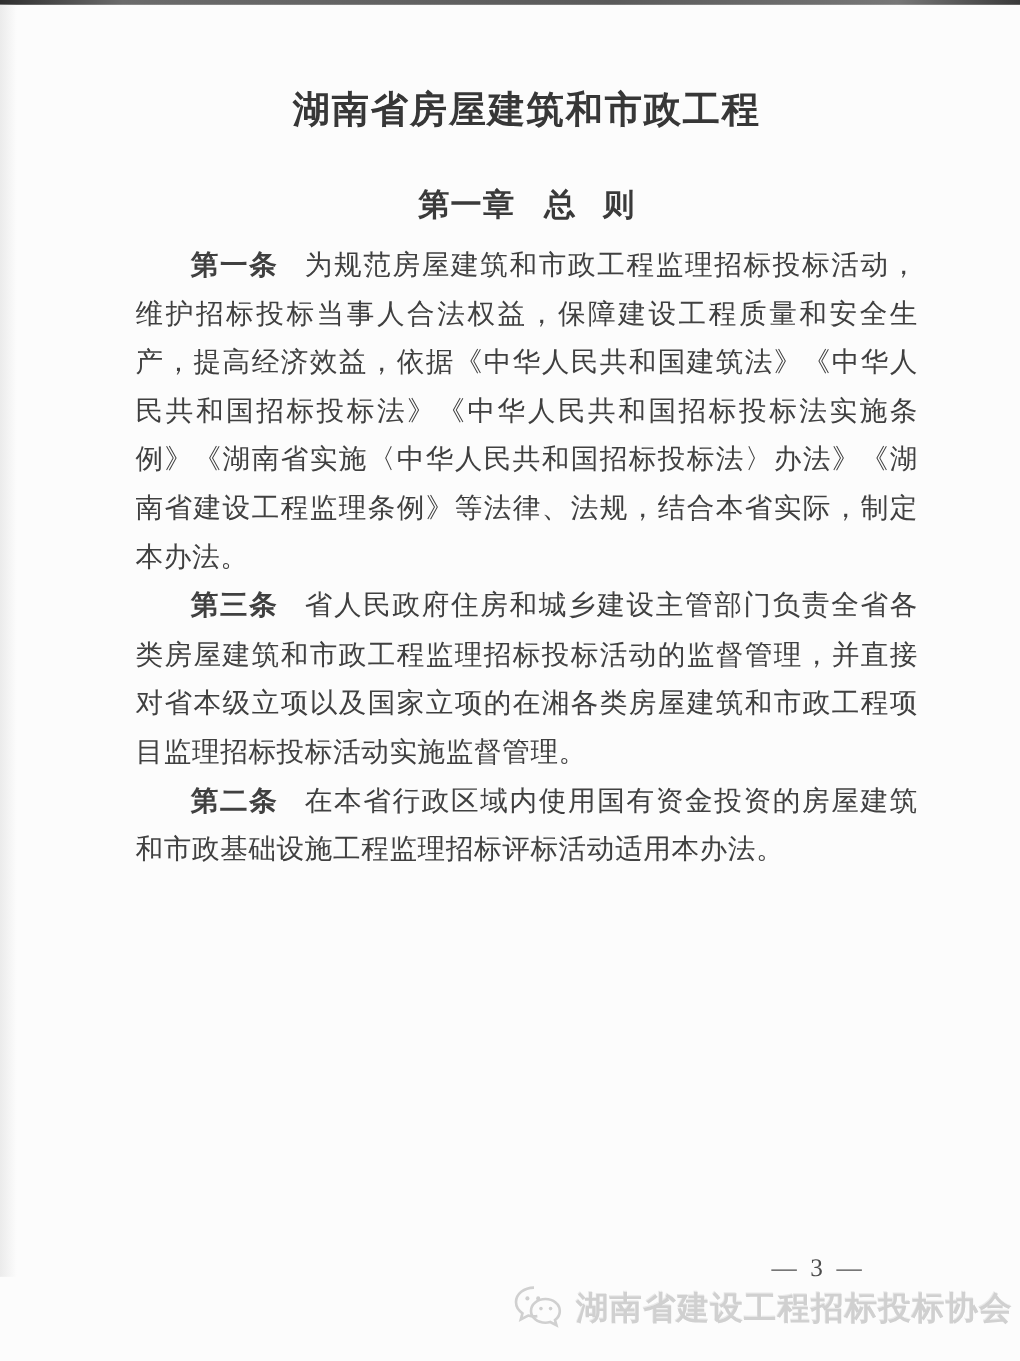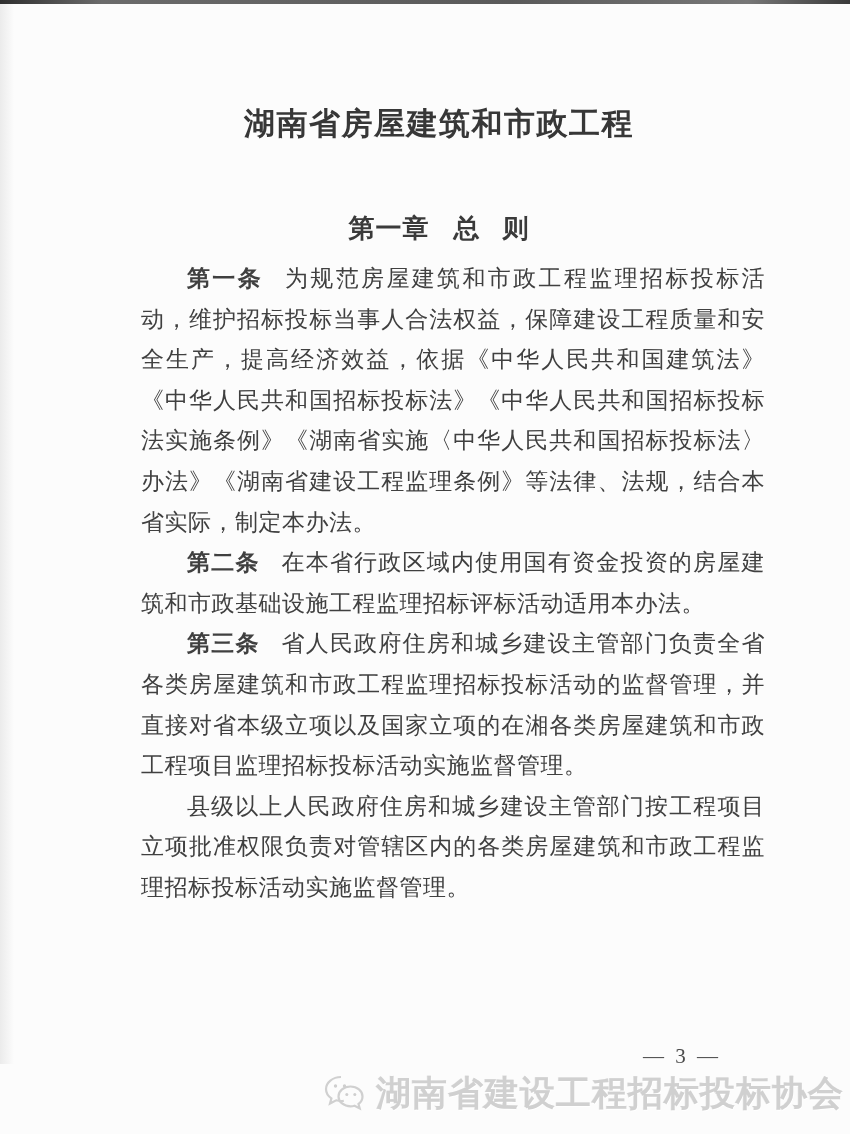--- a/index.html
+++ b/index.html
@@ -28,46 +28,45 @@
     background: linear-gradient(to right, #ebebeb, rgba(255,255,255,0));
   }
   .page-content {
     position: absolute;
     left: 113px;
     top: 0;
     width: 652px;
     color: #3d3d3d;
   }
   .doc-title {
-    margin-top: 100px;
+    margin-top: 68px;
     text-align: center;
     font-weight: bold;
     font-size: 31px;
     line-height: 47px;
     letter-spacing: 1.5px;
     color: #373737;
   }
   .chapter-heading {
-    margin-top: 64px;
+    margin-top: 38px;
     text-align: center;
     font-size: 26px;
     font-weight: bold;
     color: #3a3a3a;
     letter-spacing: 1px;
   }
   .chapter-word-1 { margin-left: 24px; }
   .chapter-word-2 { margin-left: 22px; }
   .doc-body {
     margin-top: 13px;
     font-size: 23px;
     line-height: 40.6px;
     text-align: justify;
     letter-spacing: 0.5px;
     color: #404040;
-    margin-left: 28px;
   }
   p.article {
     margin: 0;
     text-indent: 2em;
   }
   .article-label {
     font-weight: bold;
   }
   .article-label:not(:empty) {
     padding-right: 0.95em;
@@ -82,21 +81,21 @@
     white-space: nowrap;
   }
   .footer-watermark {
     position: absolute;
     top: 1070px;
     right: 6px;
     display: flex;
     align-items: center;
     gap: 5px;
     color: #d0d0d0;
-    font-size: 35px;
+    font-size: 27px;
     font-weight: bold;
     letter-spacing: 1px;
     text-shadow: 0.5px 0.5px 0 #ffffff, -0.5px -0.5px 0 #e9e9e9;
     white-space: nowrap;
   }
   .wechat-icon svg { display: block; }
 </style>
 </head>
 <body>
 
@@ -110,23 +109,22 @@
     <div class="doc-title">
       <div>湖南省房屋建筑和市政工程</div>
     </div>
 
     <div class="chapter-heading">
       <span>第一章</span><span class="chapter-word-1">总</span><span class="chapter-word-2">则</span>
     </div>
 
     <div class="doc-body">
       <p class="article"><span class="article-label">第一条</span><span>为规范房屋建筑和市政工程监理招标投标活动，维护招标投标当事人合法权益，保障建设工程质量和安全生产，提高经济效益，依据《中华人民共和国建筑法》《中华人民共和国招标投标法》《中华人民共和国招标投标法实施条例》《湖南省实施〈中华人民共和国招标投标法〉办法》《湖南省建设工程监理条例》等法律、法规，结合本省实际，制定本办法。</span></p>
+      <p class="article"><span class="article-label">第三条</span><span>省人民政府住房和城乡建设主管部门负责全省各类房屋建筑和市政工程监理招标投标活动的监督管理，并直接对省本级立项以及国家立项的在湘各类房屋建筑和市政工程项目监理招标投标活动实施监督管理。</span></p>
       <p class="article"><span class="article-label">第二条</span><span>在本省行政区域内使用国有资金投资的房屋建筑和市政基础设施工程监理招标评标活动适用本办法。</span></p>
-      <p class="article"><span class="article-label">第三条</span><span>省人民政府住房和城乡建设主管部门负责全省各类房屋建筑和市政工程监理招标投标活动的监督管理，并直接对省本级立项以及国家立项的在湘各类房屋建筑和市政工程项目监理招标投标活动实施监督管理。</span></p>
-      <p class="article"><span class="article-label"></span><span>县级以上人民政府住房和城乡建设主管部门按工程项目立项批准权限负责对管辖区内的各类房屋建筑和市政工程监理招标投标活动实施监督管理。</span></p>
     </div>
 
   </div>
 
   <div class="page-number">— 3 —</div>
 
   <div class="footer-watermark">
     <span class="wechat-icon">
       <svg width="48" height="40" viewBox="0 0 48 40">
         <g fill="none" stroke="#d0d0d0" stroke-width="2.2">

